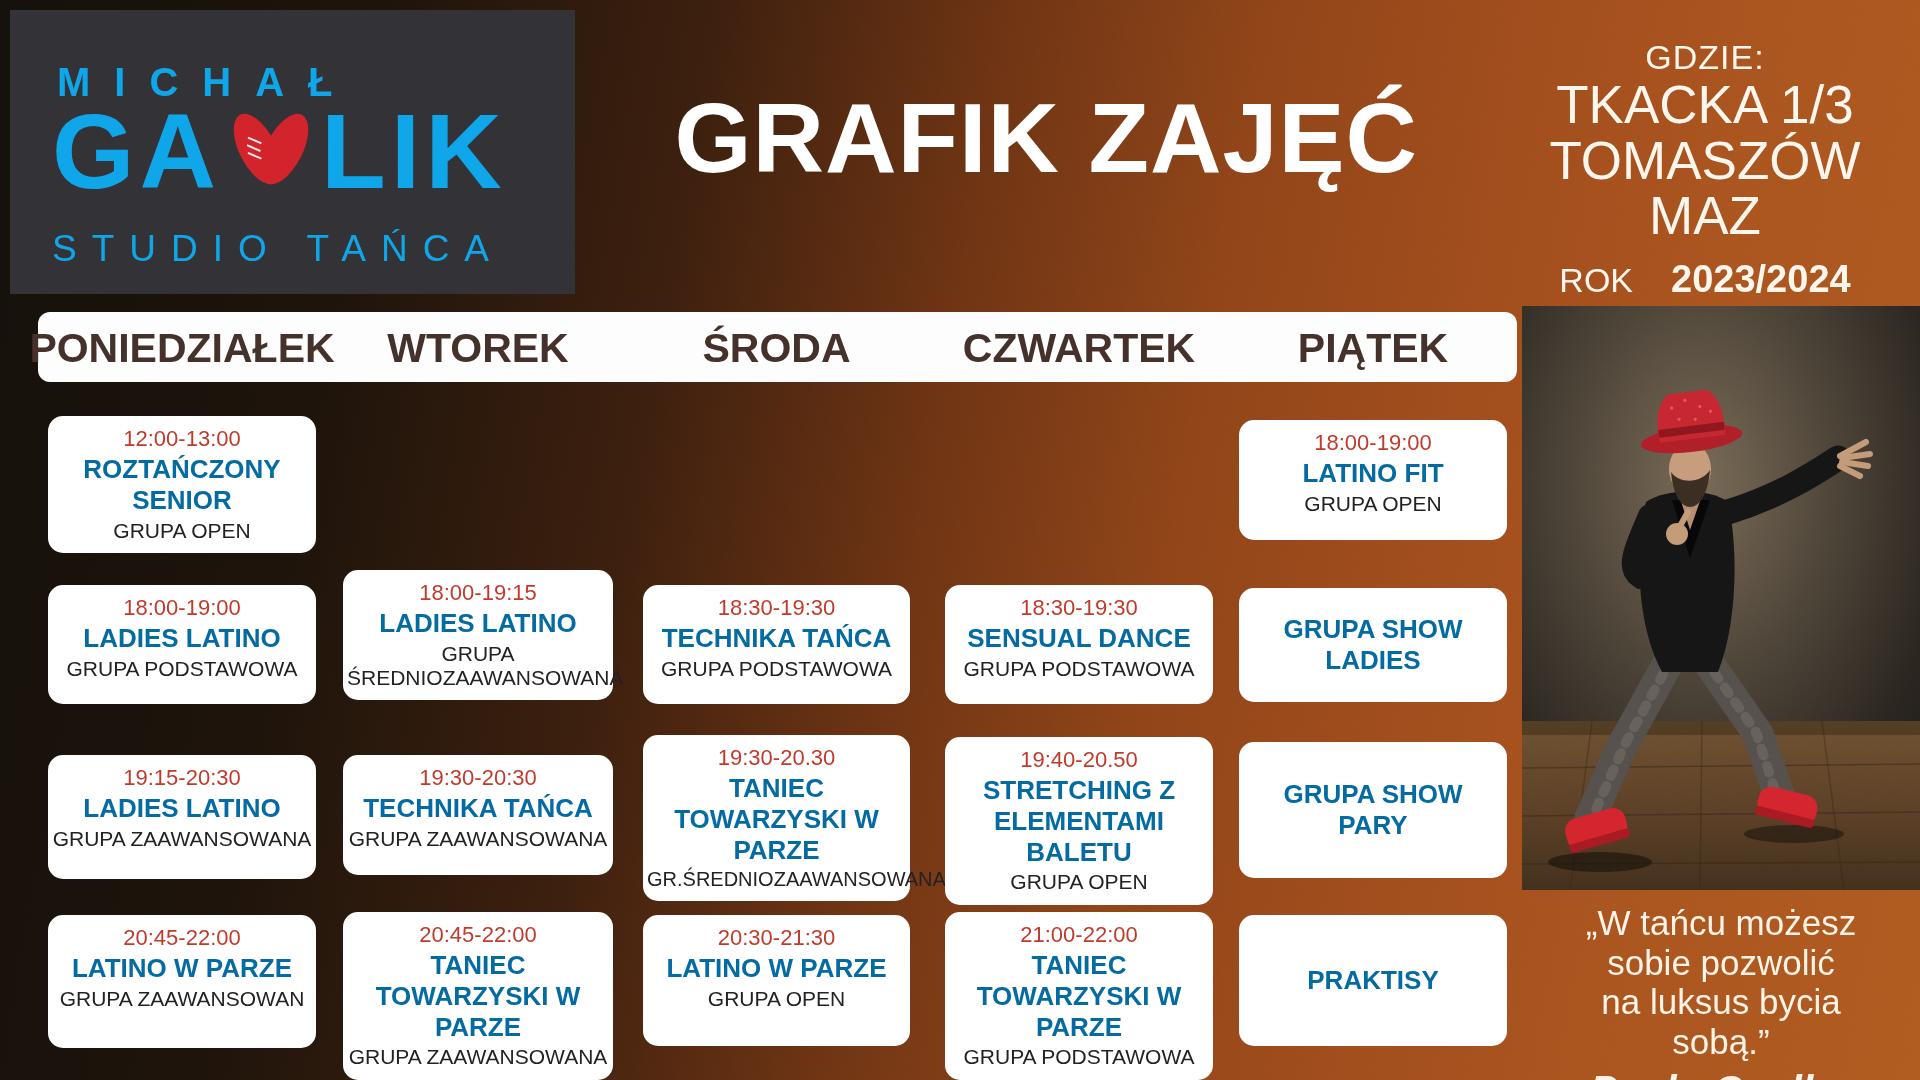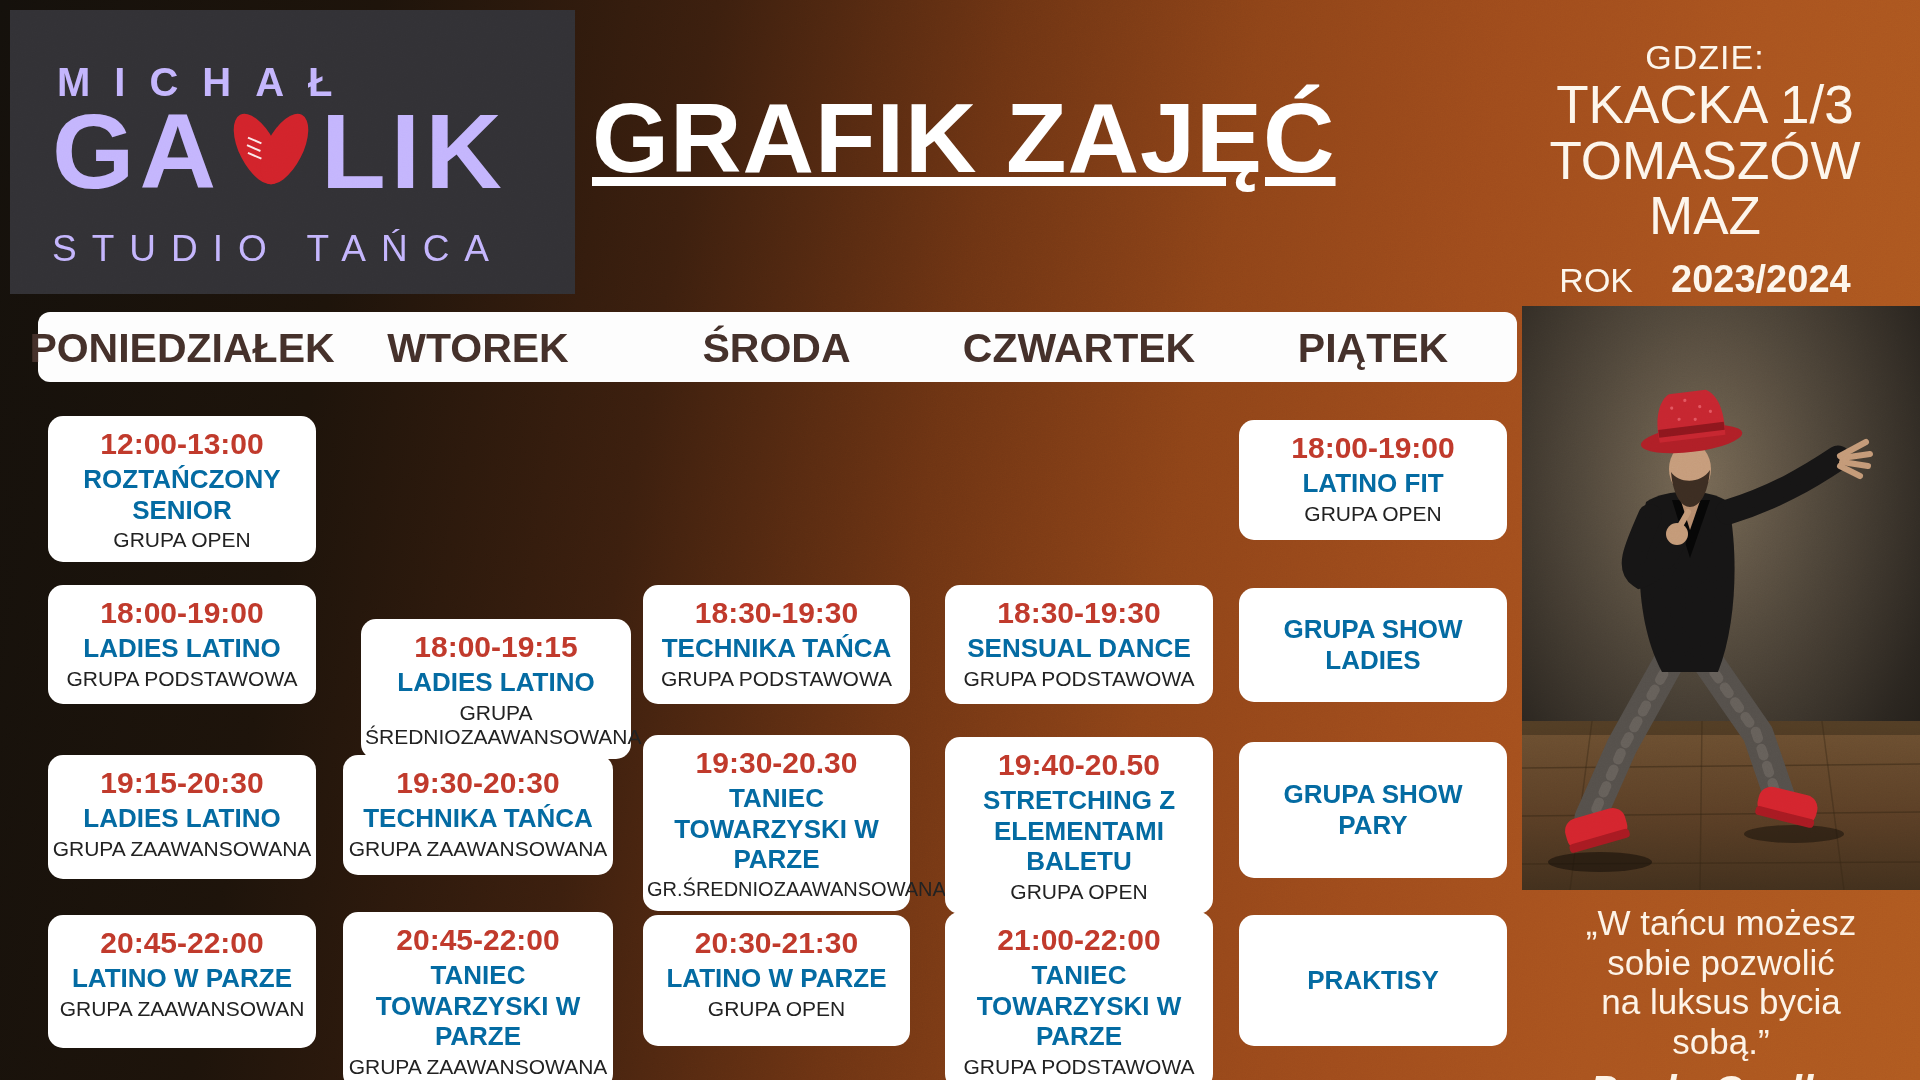--- a/index.html
+++ b/index.html
@@ -3,41 +3,41 @@
 <meta charset="utf-8">
 <style>
   html,body{margin:0;padding:0;background:#000;}
   .poster{
     position:relative;width:1920px;height:1080px;overflow:hidden;
     font-family:"Liberation Sans",sans-serif;
     background:linear-gradient(100deg,#14100b 0%,#1d130a 18%,#3c1f0e 34%,#6e3413 48%,#8f4418 60%,#a04c1c 72%,#aa541f 84%,#b05a20 100%);
   }
   .noise{position:absolute;inset:0;width:100%;height:100%;opacity:.45;mix-blend-mode:overlay;pointer-events:none;}
   
-  .logo-box{position:absolute;left:10px;top:10px;width:565px;height:284px;background:#323135;color:#c4b5fd;}
+  .logo-box{position:absolute;left:10px;top:10px;width:565px;height:284px;background:#323135;color:#0ea5e9;}
   .logo-first{position:absolute;left:47px;top:50px;font-size:40px;font-weight:700;letter-spacing:24px;}
   .logo-surname{position:absolute;left:42px;top:88px;display:flex;align-items:center;font-size:106px;font-weight:700;letter-spacing:5px;line-height:1;}
   .logo-heart{width:96px;height:104px;margin:0 2px;}
   .logo-sub{position:absolute;left:42px;top:218px;font-size:37px;font-weight:500;letter-spacing:15px;}
   
-  .poster-title{position:absolute;left:592px;top:86px;width:790px;text-align:left;color:#fff;
-    font-size:99px;font-weight:800;letter-spacing:1px;line-height:1.05;text-decoration:underline;}
+  .poster-title{position:absolute;left:628px;top:86px;width:790px;text-align:right;color:#fff;
+    font-size:99px;font-weight:800;letter-spacing:1px;line-height:1.05;}
   .loc{position:absolute;left:1505px;top:38px;width:400px;text-align:center;color:#fdf6ec;}
   .loc-label{font-size:34px;font-weight:500;letter-spacing:1px;}
   .loc-line{font-size:53px;font-weight:500;line-height:1.05;}
   .loc-year{margin-top:14px;font-size:34px;display:flex;justify-content:center;align-items:baseline;gap:38px;}
   .loc-year .yv{font-size:38px;font-weight:700;}
   
   .day-bar{position:absolute;left:38px;top:312px;width:1479px;height:70px;background:#fdfdfd;border-radius:12px;}
   .day-label{position:absolute;top:322px;height:52px;display:flex;align-items:center;justify-content:center;
     font-size:41px;font-weight:800;color:#44302a;letter-spacing:0;}
   
   .card{position:absolute;background:#fff;border-radius:15px;text-align:center;
     padding:10px 4px;box-sizing:border-box;color:#111;}
-  .card .time{font-size:30px;font-weight:700;color:#c0392b;line-height:1.2;}
+  .card .time{font-size:22px;font-weight:400;color:#c0392b;line-height:1.2;}
   .card .title{font-size:26px;font-weight:800;color:#0369a1;line-height:1.18;margin-top:2px;}
   .card .group{font-size:21px;font-weight:400;color:#212121;line-height:1.15;margin-top:3px;}
   .card-center{display:flex;align-items:center;justify-content:center;padding:8px;}
   .card-center .title{margin:0;}
   
   .photo{position:absolute;left:1522px;top:306px;width:398px;height:584px;}
   .photo svg{display:block;}
   
   .quote{position:absolute;left:1528px;top:903px;width:386px;text-align:center;color:#fdf3e6;}
   .quote .ql{font-size:35px;font-weight:500;line-height:1.13;}
@@ -101,21 +101,21 @@
     <div class="time">19:15-20:30</div>
     <div class="title">LADIES LATINO</div>
     <div class="group">GRUPA ZAAWANSOWANA</div>
   </div>
   <div class="card" style="left:48px;top:915px;width:268px;min-height:133px;">
     <div class="time">20:45-22:00</div>
     <div class="title">LATINO W PARZE</div>
     <div class="group">GRUPA ZAAWANSOWAN</div>
   </div>
 
-  <div class="card" style="left:343px;top:619px;width:270px;min-height:119px;margin-left:18px;">
+  <div class="card" style="left:343px;top:570px;width:270px;min-height:119px;">
     <div class="time">18:00-19:15</div>
     <div class="title">LADIES LATINO</div>
     <div class="group">GRUPA ŚREDNIOZAAWANSOWANA</div>
   </div>
   <div class="card" style="left:343px;top:755px;width:270px;min-height:120px;">
     <div class="time">19:30-20:30</div>
     <div class="title">TECHNIKA TAŃCA</div>
     <div class="group">GRUPA ZAAWANSOWANA</div>
   </div>
   <div class="card" style="left:343px;top:912px;width:270px;min-height:143px;">

